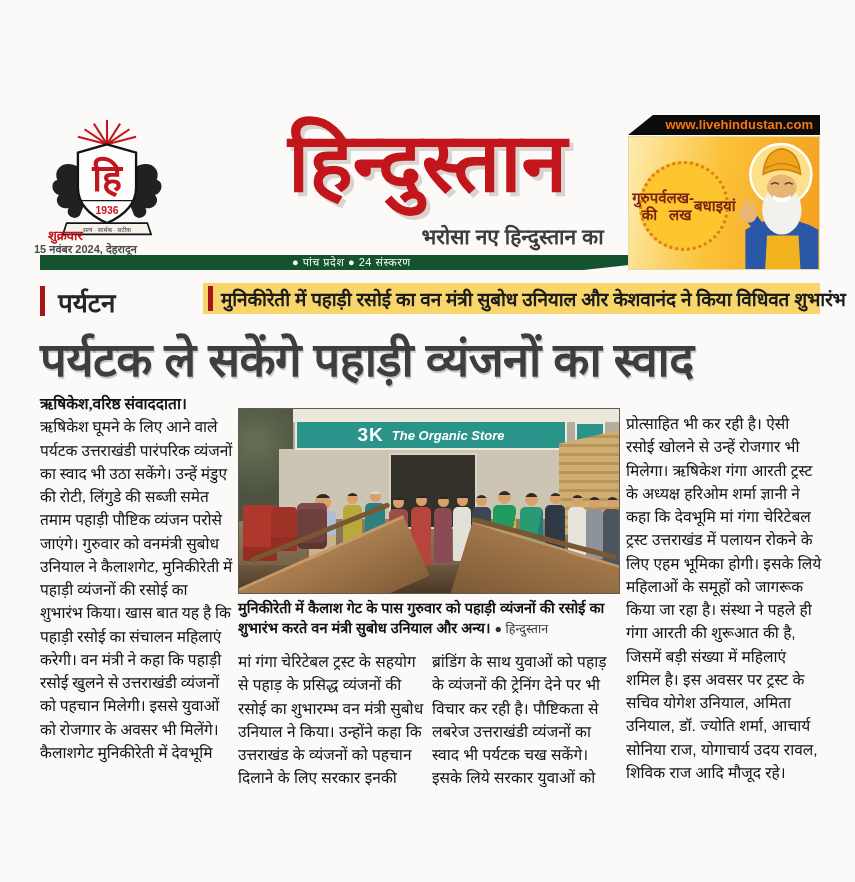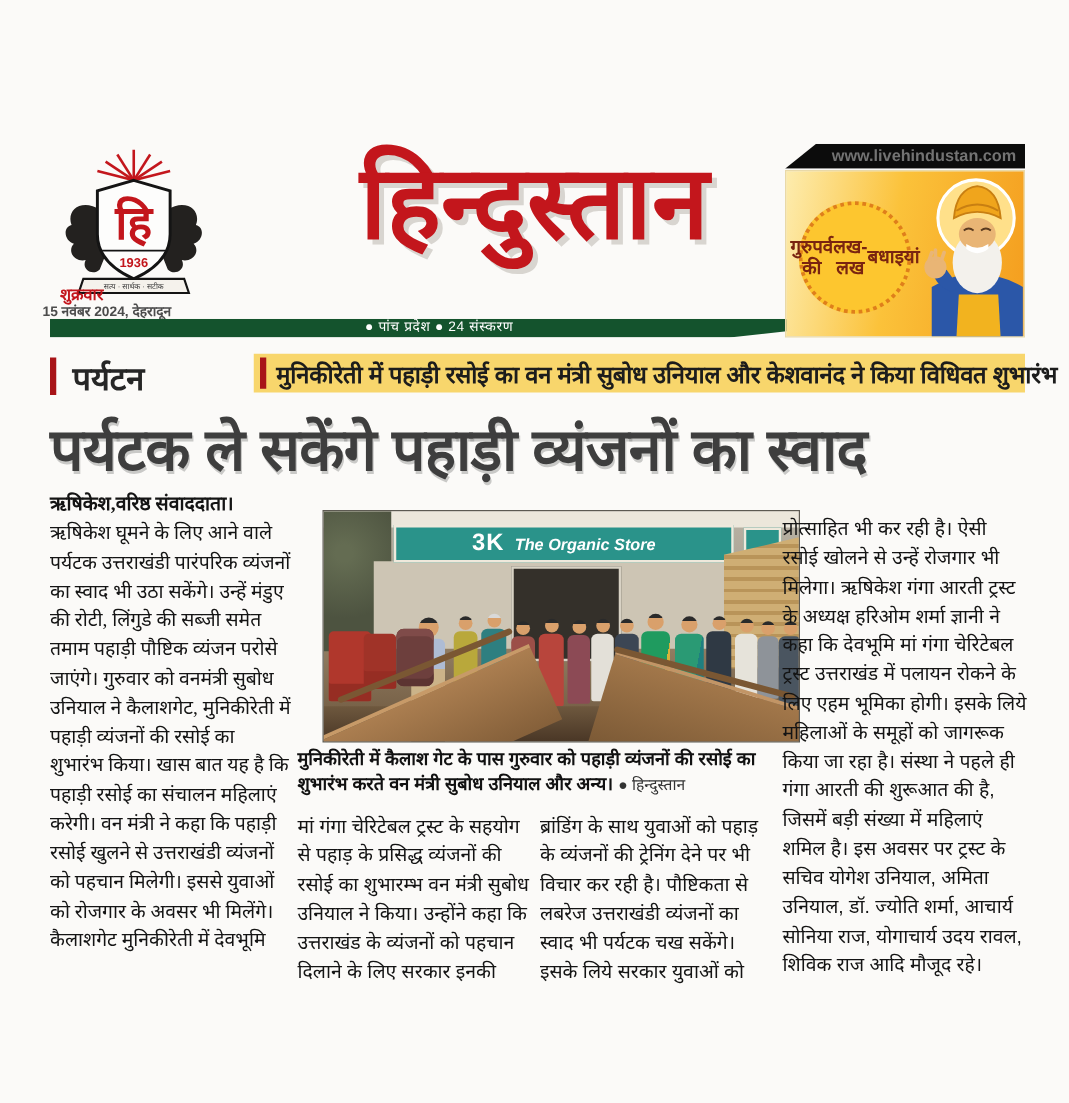--- a/index.html
+++ b/index.html
@@ -31,21 +31,21 @@
     clip-path:polygon(0 0, 94% 0, 100% 40%, 87% 100%, 0 100%);
     color:#fff; font-size:11px; line-height:15px; padding-left:252px; letter-spacing:.5px;
   }
   
   #crest { left:46px; top:116px; width:122px; height:126px; }
 
   
   #web-ribbon {
     left:628px; top:115px; width:192px; height:20px; background:#0c0c0c;
     clip-path:polygon(0 100%, 13% 0, 100% 0, 100% 100%);
-    color:#737373; font-size:13px; font-weight:bold; text-align:right;
+    color:#f97316; font-size:13px; font-weight:bold; text-align:right;
     line-height:20px; padding-right:7px;
   }
   #festival-banner {
     left:628px; top:136px; width:192px; height:134px;
     background:linear-gradient(100deg,#fdecae 0%,#fbc23a 45%,#f49d1e 100%);
     overflow:hidden; border:1px solid #e9d9a8;
   }
   #greet-circle {
     position:absolute; left:10px; top:24px; width:90px; height:90px;
     background:#fdc62f; border-radius:50%;
@@ -80,21 +80,21 @@
   #col1 { left:40px;  top:392px; width:194px;font-family:Liberation Serif, serif; }
   #col4 { left:626px; top:412px; width:196px; }
   #col2 { left:238px; top:650px; width:188px; }
   #col3 { left:432px; top:650px; width:190px; }
   #byline { font-weight:bold; display:inline; }
 
   
   #photo {
     left:238px; top:408px; width:382px; height:186px;
     background:linear-gradient(180deg,#b9b3a6 0%,#aaa292 30%,#8e7a5f 62%,#6a533a 100%);
-    border:1px solid #5d5a52; overflow:hidden;margin-left:20px;
+    border:1px solid #5d5a52; overflow:hidden;
   }
   #photo .wall-top { position:absolute; left:0; top:0; width:100%; height:13px; background:#ece7db; }
   #photo .wall-mid { position:absolute; left:40px; top:40px; width:310px; height:70px; background:#cdc5b4; }
   #photo .foliage {
     position:absolute; left:0; top:0; width:54px; height:112px;
     background:radial-gradient(circle at 30% 30%, #646c52 8%, #4d5340 60%);
   }
   #photo .sign {
     position:absolute; left:56px; top:11px; width:272px; height:30px;
     background:#2a938a; border:2px solid #efe9dc;
@@ -148,20 +148,21 @@
     <path d="M65 30 L96 39 L96 76 Q96 100 65 114 Q34 100 34 76 L34 39 Z" fill="#fdfdfc" stroke="#141414" stroke-width="2.5"></path>
     <text x="65" y="80" text-anchor="middle" font-size="40" font-weight="bold" fill="#c3161c">हि</text>
     <line x1="38" y1="90" x2="92" y2="90" stroke="#141414" stroke-width="1.5"></line>
     <text x="65" y="104" text-anchor="middle" font-size="11" font-weight="bold" fill="#c3161c">1936</text>
 
     <path d="M22 114 L108 114 L112 126 L18 126 Z" fill="#f5f2ec" stroke="#141414" stroke-width="1.8"></path>
     <text x="65" y="123" text-anchor="middle" font-size="6.5" fill="#3a3a3a">सत्य · सार्थक · सटीक</text>
   </svg>
 
   <div id="masthead-title" class="abs">हिन्दुस्तान</div>
+  <div id="tagline" class="abs">भरोसा नए हिन्दुस्तान का</div>
   <div id="day-line" class="abs">शुक्रवार</div>
   <div id="date-line" class="abs">15 नवंबर 2024, देहरादून</div>
   <div id="editions-strip" class="abs">● पांच प्रदेश  ● 24 संस्करण</div>
 
   <div id="web-ribbon" class="abs">www.livehindustan.com</div>
   <div id="festival-banner" class="abs">
     <div id="greet-circle">
       <div>गुरुपर्व की</div>
       <div>लख-लख</div>
       <div>बधाइयां</div>

